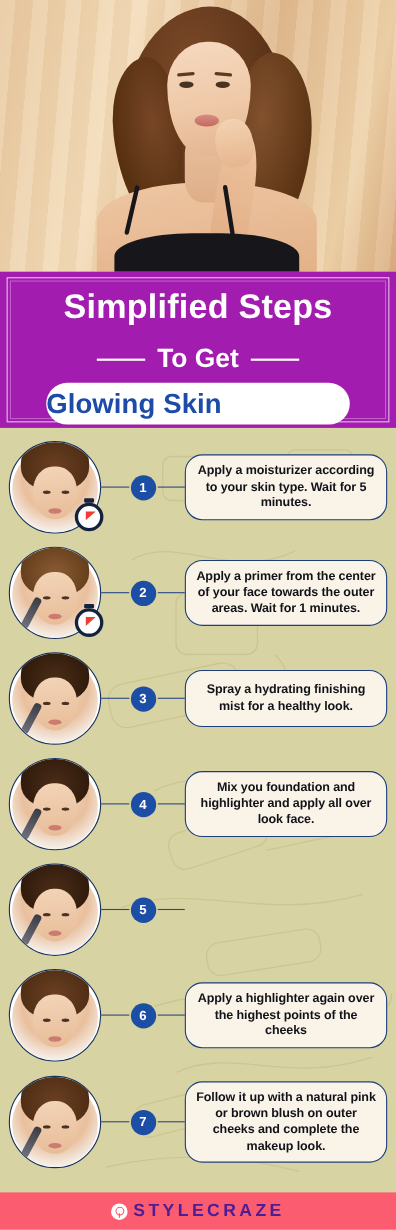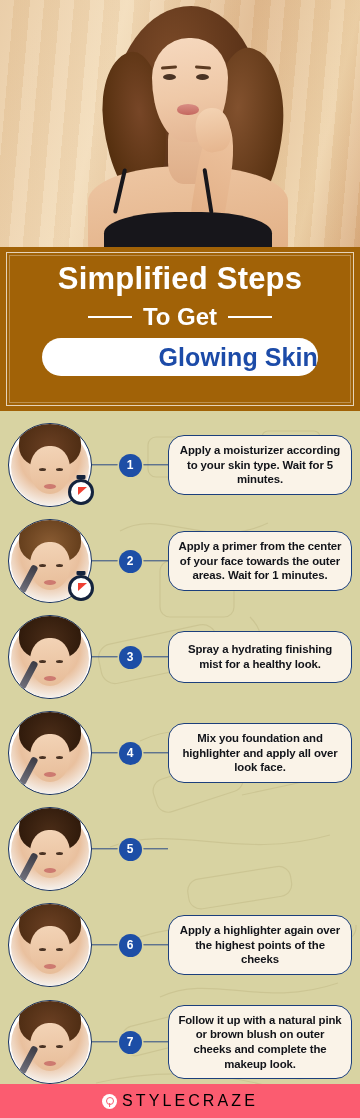--- a/index.html
+++ b/index.html
@@ -110,24 +110,24 @@
   .m-lips {
     position:absolute; left:177px; top:104px; width:22px; height:11px;
     background: linear-gradient(180deg,#d98e84 0%,#c4685f 100%);
     border-radius: 50% 50% 46% 46%;
   }
 
   
   .banner {
     position: relative;
     margin: 0;
-    background: #a16207;
+    background: #a21caf;
     padding: 12px 10px 16px;
     flex: 0 0 auto;
-    height: 164px;
+    height: 142px;
   }
   .banner-frame {
     position: absolute;
     left: 6px; right: 6px; top: 5px; bottom: 5px;
     border: 1px solid rgba(255,255,255,.72);
     pointer-events: none;
   }
   .banner-frame::after {
     content:"";
     position:absolute; left:2px; right:2px; top:2px; bottom:2px;
@@ -142,40 +142,40 @@
     letter-spacing: .2px;
     line-height: 1.04;
     margin-top: 4px;
   }
   .banner-sub-row {
     position: relative;
     display: flex;
     align-items: center;
     justify-content: center;
     gap: 11px;
-    margin-top: 10px;
+    margin-top: 20px;
   }
   .dash { height: 2px; width: 44px; background: #ffffff; display:block; }
   .banner-sub {
     color: #ffffff;
     font-size: 24px;
     font-weight: 700;
     line-height: 1;
     white-space: nowrap;
   }
   .pill {
     position: relative;
     margin: 9px auto 0;
     width: 276px;
     height: 38px;
     background: #ffffff;
     border-radius: 20px;
     display: flex;
     align-items: center;
-    justify-content: flex-end;
+    justify-content: flex-start;
   }
   .pill-text {
     color: #1c4ba8;
     font-size: 25px;
     font-weight: 700;
     letter-spacing: .1px;
     line-height: 1;
   }
 
   
@@ -346,23 +346,23 @@
     border: 1.6px solid #fb5c70;
   }
   .logo-mark::after {
     content:"";
     position:absolute;
     bottom: 2px; left: 50%; transform: translateX(-50%);
     width: 1.8px; height: 4px;
     background: #fb5c70;
   }
   .logo-text {
-    color: #000000;
+    color: #4c1d95;
     font-size: 16px;
-    font-weight: 400;
+    font-weight: 700;
     letter-spacing: 3.1px;
   }
 </style>
 </head>
 <body>
 
 <div class="infographic">
 
   <div class="hero">
     <div class="hero-wall"></div>

